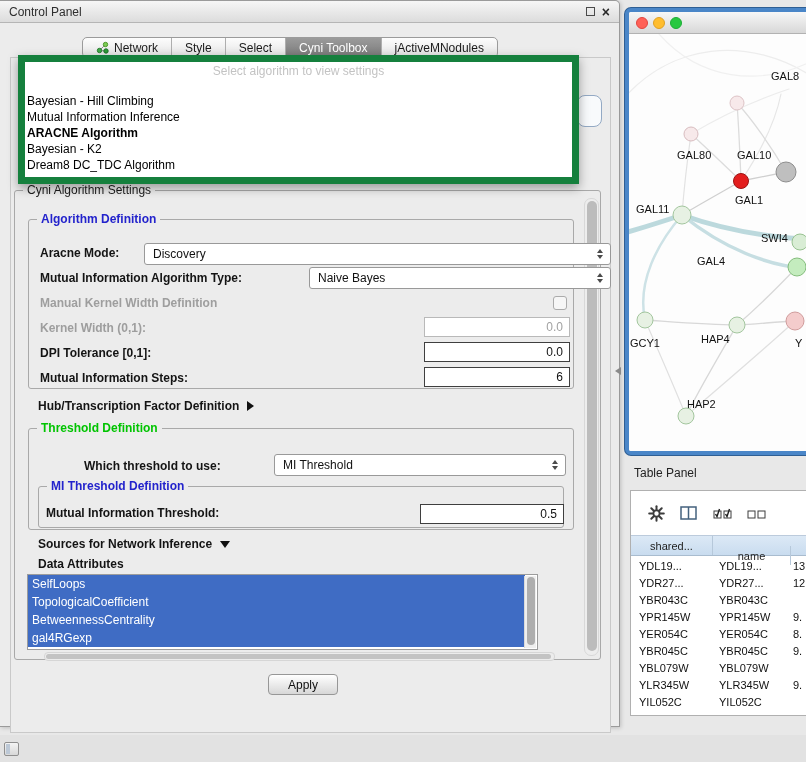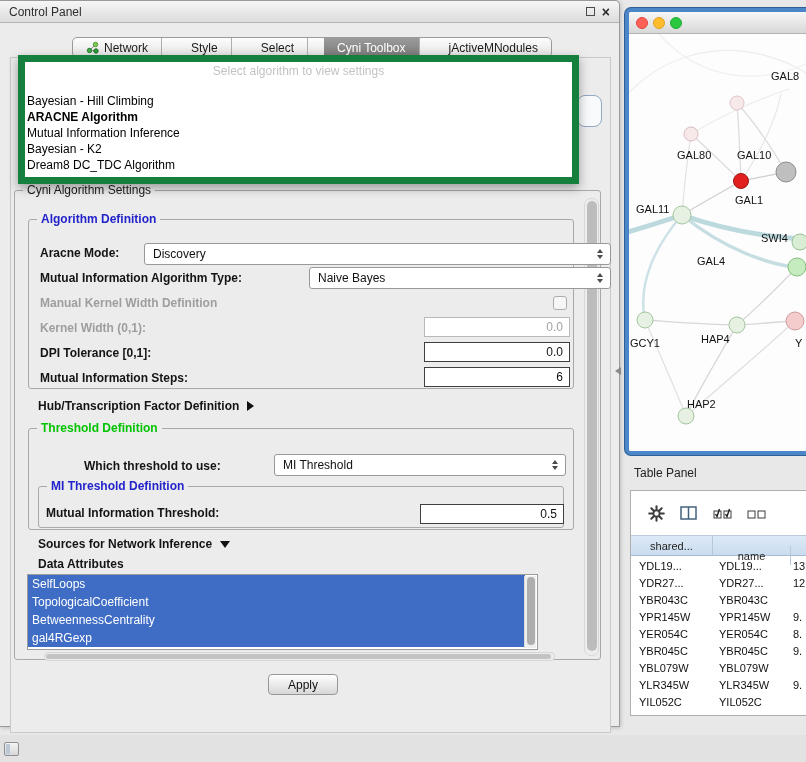--- a/index.html
+++ b/index.html
@@ -156,21 +156,21 @@
     <span id="cp-title">Control Panel</span>
     <span id="cp-win-icons">
       <span class="float-icon"></span>
       <span class="close-icon">×</span>
     </span>
   </div>
 </div>
 
 <div class="abs" id="tab-content"></div>
 
-<div class="segbar" id="top-tabs" style="left:72px; top:37px;gap:16px;">
+<div class="segbar" id="top-tabs" style="left:82px; top:37px;">
     <div class="seg">
       <svg width="13" height="13" viewBox="0 0 13 13">
         <line x1="3.5" y1="9.5" x2="9.5" y2="3.5" stroke="#8a8a8a"></line>
         <line x1="3.5" y1="9.5" x2="10" y2="10" stroke="#8a8a8a"></line>
         <circle cx="3.5" cy="9.5" r="2.2" fill="#3fae49" stroke="#2d7d34"></circle>
         <circle cx="9.5" cy="3.5" r="2.2" fill="#7ccc54" stroke="#4f9a2e"></circle>
         <circle cx="10" cy="10" r="2.2" fill="#2d9e38" stroke="#1f7027"></circle>
       </svg>
       <span>Network</span>
     </div>
@@ -187,22 +187,22 @@
       <span>jActiveMNodules</span>
     </div>
   </div>
 
 <div class="abs" id="fragment"></div>
 
 <div class="abs" id="algo-popup">
   <div class="algo-placeholder">Select algorithm to view settings</div>
   <div id="algo-list">
       <div class="algo-item">Bayesian - Hill Climbing</div>
+      <div class="algo-item">Mutual Information Inference</div>
       <div class="algo-item hl">ARACNE Algorithm</div>
-      <div class="algo-item">Mutual Information Inference</div>
       <div class="algo-item">Bayesian - K2</div>
       <div class="algo-item">Dream8 DC_TDC Algorithm</div>
     </div>
 </div>
 
 <div class="group" id="settings-group" style="left:14px; top:190px; width:587px; height:470px;">
   <span class="legend black">Cyni Algorithm Settings</span>
 </div>
 
 <div class="abs" id="settings-scroll-track">

